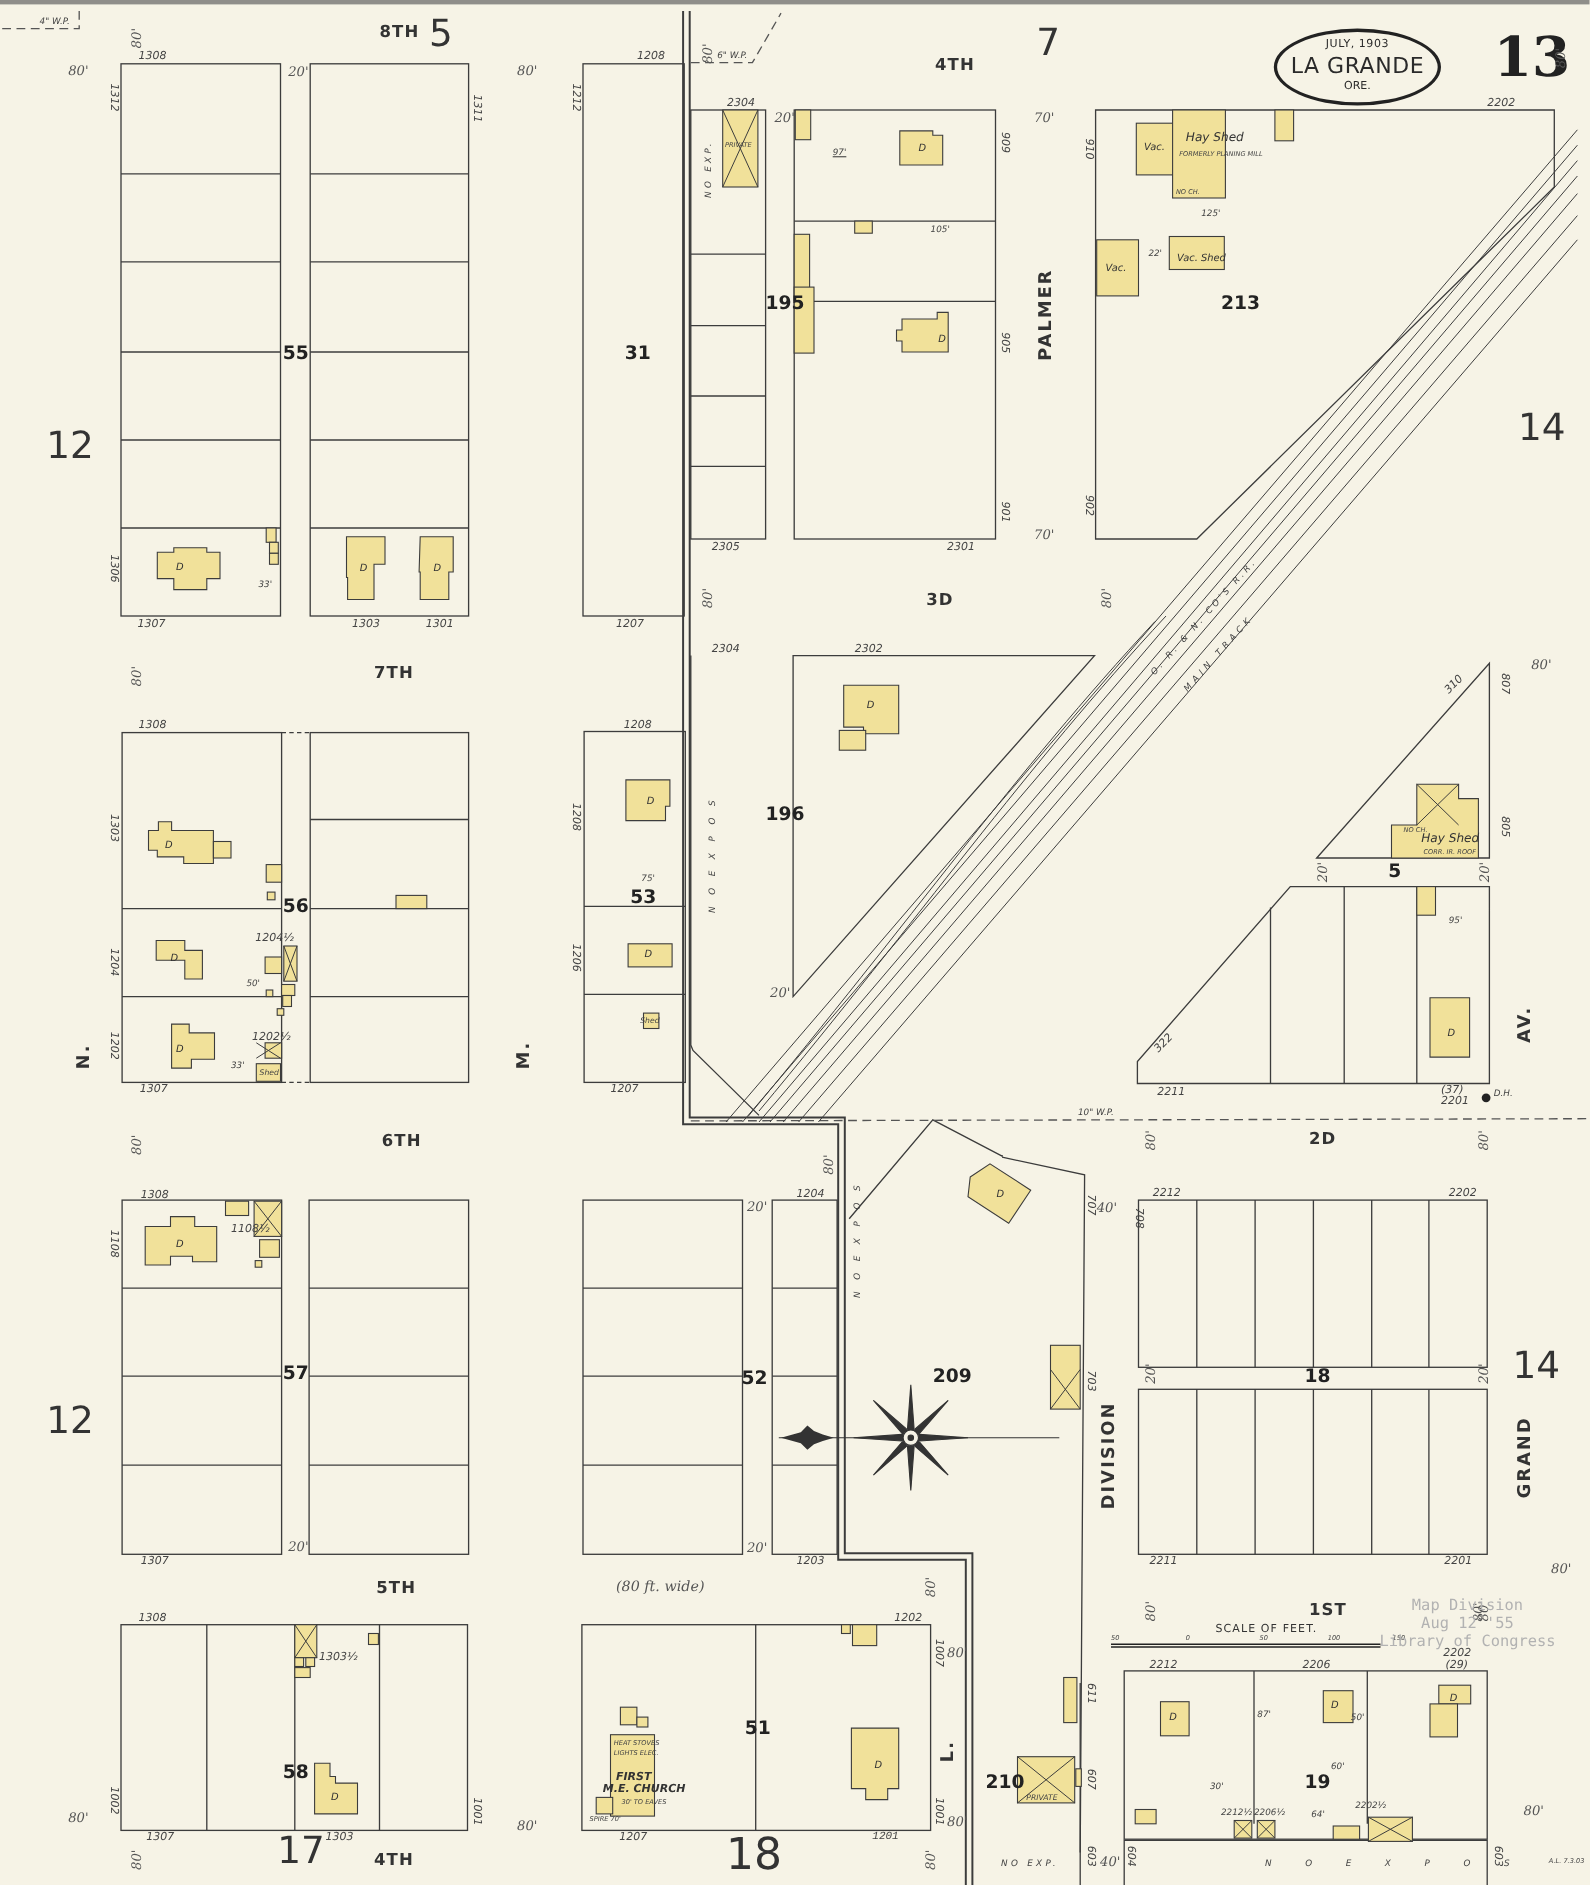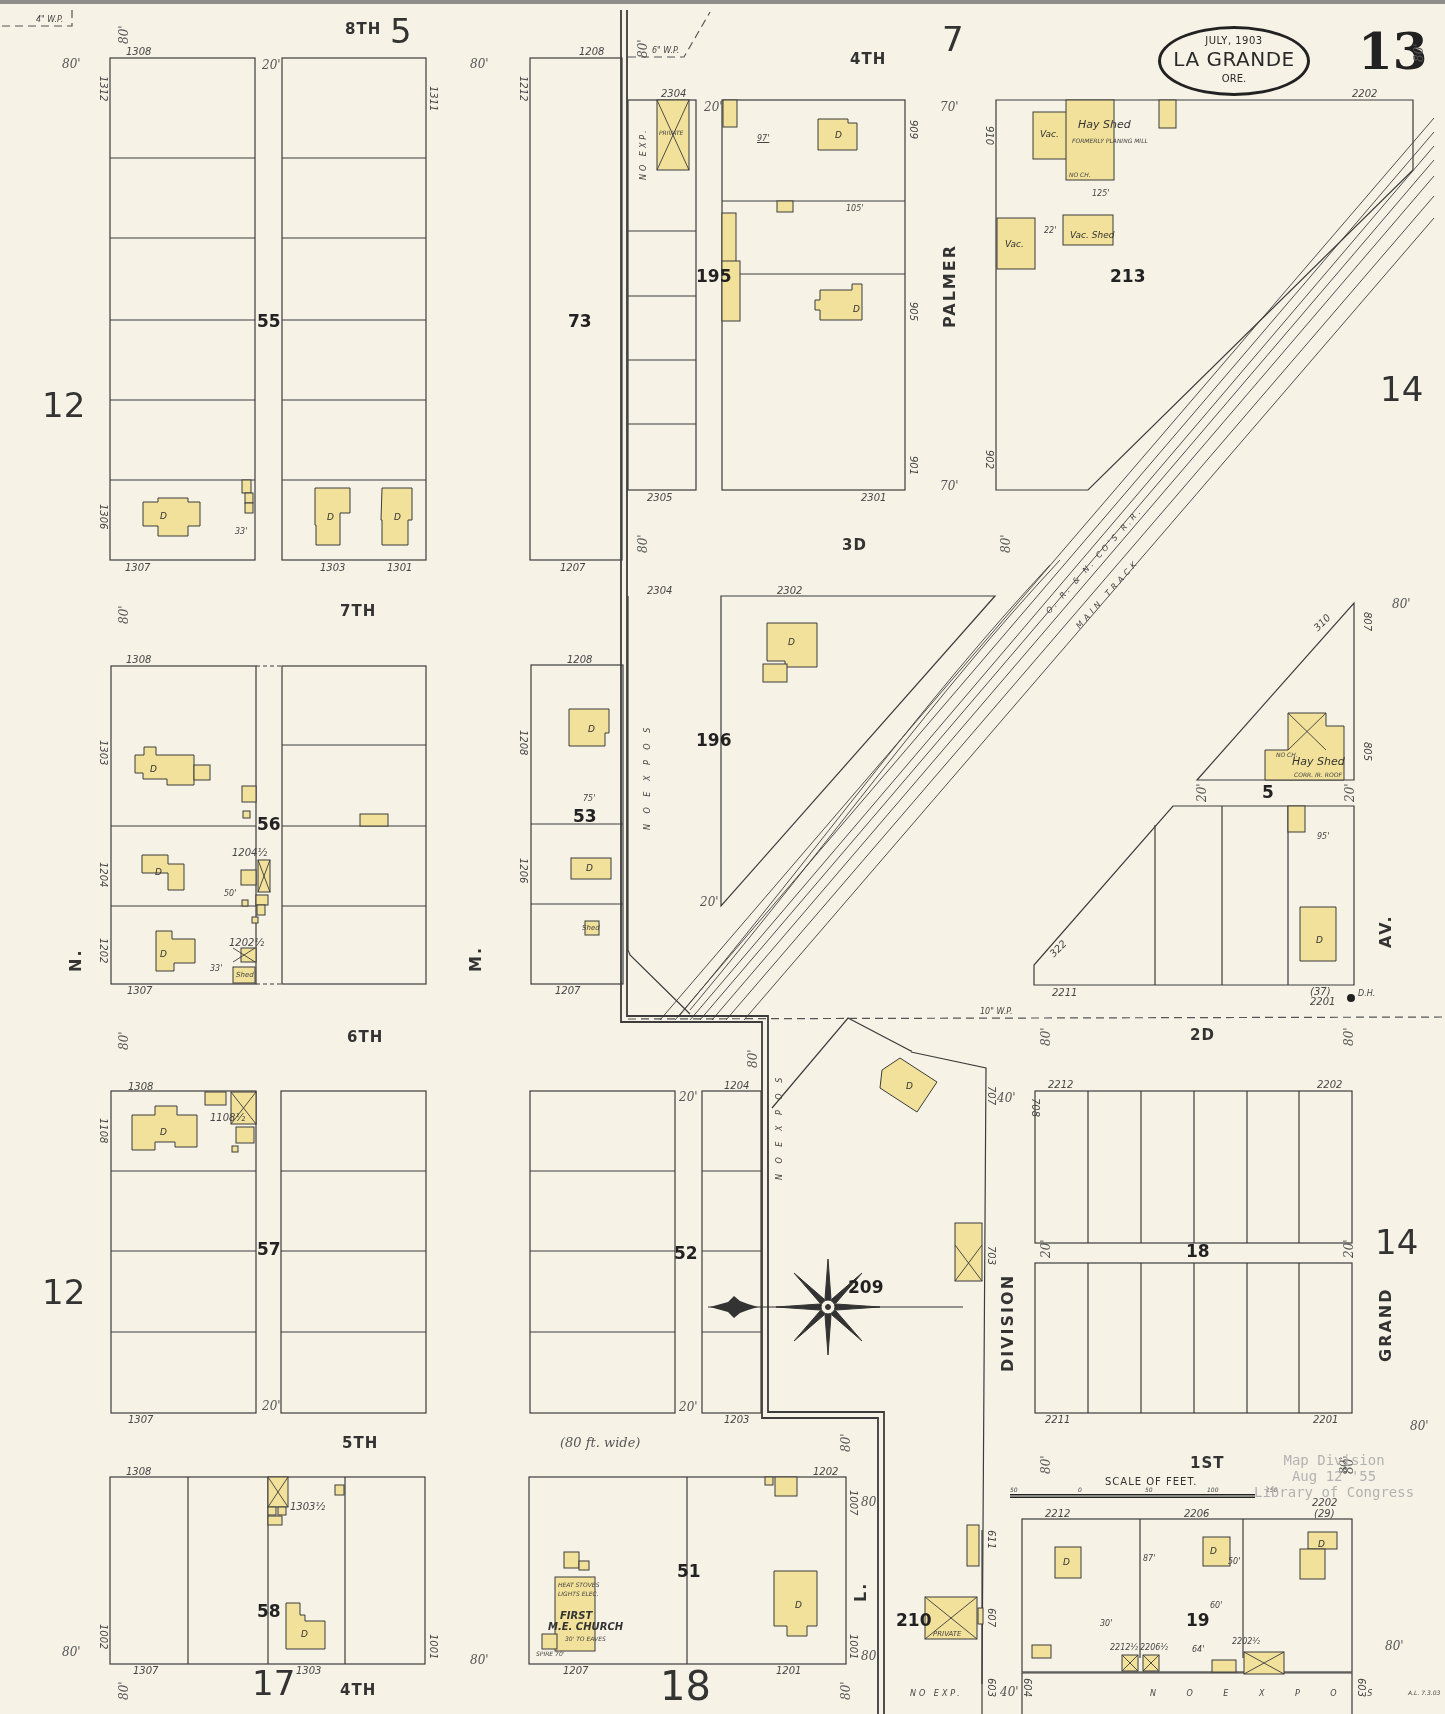--- a/index.html
+++ b/index.html
@@ -344,30 +344,30 @@
 <div class="lbl street-v" style="left:1000px;top:1372px;">DIVISION</div>
 <div class="lbl street-v" style="left:1378px;top:1362px;">GRAND</div>
 <div class="lbl street-v" style="left:1378px;top:948px;">AV.</div>
 
 <div class="lbl dim" style="left:560px;top:1436px;font-size:13px;">(80 ft. wide)</div>
 <div class="lbl tiny" style="left:652px;top:47px;">6" W.P.</div>
 <div class="lbl tiny" style="left:980px;top:1008px;">10" W.P.</div>
 <div class="lbl tiny" style="left:36px;top:16px;">4" W.P.</div>
 
 <div class="lbl block-no" style="left:257px;top:313px;">55</div>
-<div class="lbl block-no" style="left:568px;top:313px;">73</div>
+<div class="lbl block-no" style="left:568px;top:313px;">31</div>
 <div class="lbl block-no" style="left:696px;top:268px;">195</div>
 <div class="lbl block-no" style="left:1110px;top:268px;">213</div>
 <div class="lbl block-no" style="left:257px;top:816px;">56</div>
 <div class="lbl block-no" style="left:573px;top:808px;">53</div>
 <div class="lbl block-no" style="left:696px;top:732px;">196</div>
 <div class="lbl block-no" style="left:1262px;top:784px;">5</div>
 <div class="lbl block-no" style="left:257px;top:1241px;">57</div>
 <div class="lbl block-no" style="left:674px;top:1245px;">52</div>
-<div class="lbl block-no" style="left:848px;top:1243px;margin-top:36px;">209</div>
+<div class="lbl block-no" style="left:848px;top:1243px;">209</div>
 <div class="lbl block-no" style="left:1186px;top:1243px;">18</div>
 <div class="lbl block-no" style="left:257px;top:1563px;margin-top:40px;">58</div>
 <div class="lbl block-no" style="left:677px;top:1563px;">51</div>
 <div class="lbl block-no" style="left:896px;top:1612px;">210</div>
 <div class="lbl block-no" style="left:1186px;top:1612px;">19</div>
 
 <div class="lbl tiny" style="left:1045px;top:610px;transform:rotate(-48deg);transform-origin:left top;letter-spacing:3px;">O. R. &amp; N. CO'S R.R.</div>
 <div class="lbl tiny" style="left:1075px;top:625px;transform:rotate(-48deg);transform-origin:left top;letter-spacing:4px;">MAIN TRACK</div>
 
 <div class="lbl bldg-txt" style="left:1078px;top:119px;font-size:11px;">Hay Shed</div>
@@ -441,21 +441,21 @@
 <div class="lbl addr" style="left:1048px;top:1080px;">2212</div>
 <div class="lbl addr" style="left:1317px;top:1080px;">2202</div>
 <div class="lbl addr" style="left:1045px;top:1415px;">2211</div>
 <div class="lbl addr" style="left:1313px;top:1415px;">2201</div>
 <div class="lbl addr" style="left:126px;top:1467px;">1308</div>
 <div class="lbl addr" style="left:290px;top:1502px;">1303½</div>
 <div class="lbl addr" style="left:133px;top:1666px;">1307</div>
 <div class="lbl addr" style="left:296px;top:1666px;">1303</div>
 <div class="lbl addr" style="left:813px;top:1467px;">1202</div>
 <div class="lbl addr" style="left:563px;top:1666px;">1207</div>
-<div class="lbl addr" style="left:776px;top:1666px;">1201</div>
+<div class="lbl addr" style="left:793px;top:1666px;font-family:Liberation Mono, monospace;">1201</div>
 <div class="lbl addr" style="left:1045px;top:1509px;">2212</div>
 <div class="lbl addr" style="left:1184px;top:1509px;">2206</div>
 <div class="lbl addr" style="left:1312px;top:1498px;">2202</div>
 <div class="lbl addr" style="left:1314px;top:1509px;">(29)</div>
 <div class="lbl addr" style="left:1110px;top:1644px;font-size:8px;">2212½</div>
 <div class="lbl addr" style="left:1140px;top:1644px;font-size:8px;">2206½</div>
 <div class="lbl addr" style="left:1232px;top:1638px;font-size:8px;">2202½</div>
 
 <div class="lbl addr-v" style="left:108px;top:76px;">1312</div>
 <div class="lbl addr-v" style="left:438px;top:86px;">1311</div>

